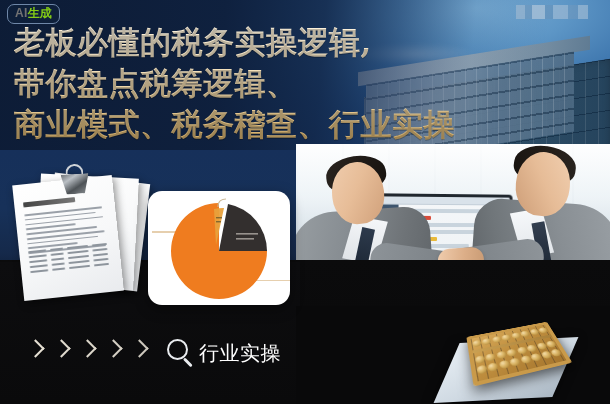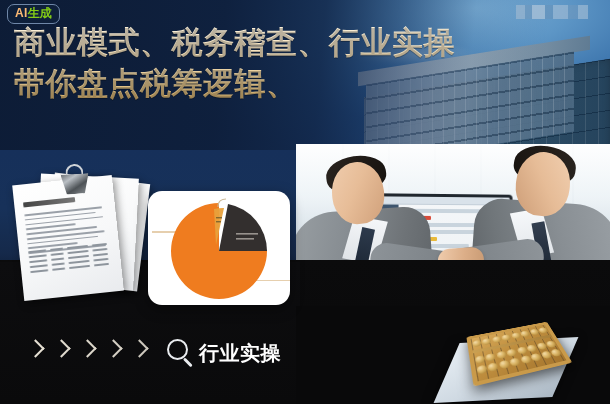--- a/index.html
+++ b/index.html
@@ -252,21 +252,21 @@
     border:1px solid #6f87a8;
     border-radius:7px;
     font-size:12px;
     line-height:15px;
     font-weight:bold;
     color:#eef3fa;
     background:rgba(16,34,62,.55);
     z-index:40;
     white-space:nowrap;
   }
-  .ai-badge .en { color:#fdba74; font-weight:bold; letter-spacing:.4px; }
+  .ai-badge .en { color:#737373; font-weight:bold; letter-spacing:.4px; }
   .ai-badge .cn { color:#84cc16; }
 
   
   .watermark {
     position:absolute; right:22px; top:5px; width:72px; height:14px;
     z-index:35;
     background:
       linear-gradient(90deg,
         rgba(170,190,210,.55) 0 12%, rgba(120,150,180,.35) 12% 22%,
         rgba(190,205,220,.60) 22% 40%, rgba(110,140,172,.30) 40% 52%,
@@ -366,21 +366,21 @@
     position:absolute; left:1px; top:1px; width:21px; height:21px;
     border:2.4px solid #e9ecef; border-radius:50%;
   }
   .mag-handle {
     position:absolute; left:18px; top:19px; width:11px; height:2.8px;
     background:#e9ecef; border-radius:2px;
     transform:rotate(45deg); transform-origin:left center;
   }
   .search-label {
     font-family:"DejaVu Sans","Liberation Sans",sans-serif;
-    font-weight:bold;
+    font-weight:normal;
     font-size:20px;
     line-height:22px;
     color:#ffffff;
     letter-spacing:.5px;
     white-space:nowrap;
   }
 
   
   .abacus-wrap { position:absolute; left:462px; top:318px; width:108px; height:80px; z-index:22; }
   .abacus-sheet {
@@ -598,22 +598,23 @@
           <div class="bead"></div>
         <div class="bead"></div>
           <div class="bead"></div>
           <div class="bead"></div>
           <div class="bead"></div>
       </div>
     </div>
   </div>
 
   <div class="headline">
+    <span class="ln">老板必懂的税务实操逻辑,</span>
+    <span class="ln">带你盘点税筹逻辑、</span>
     <span class="ln">商业模式、税务稽查、行业实操</span>
-    <span class="ln">带你盘点税筹逻辑、</span>
   </div>
 
   <div class="ai-badge">
     <span class="en">AI</span><span class="cn">生成</span>
   </div>
 
   <div class="watermark"></div>
 
   <div class="chevrons">
     <span class="chev"></span>

